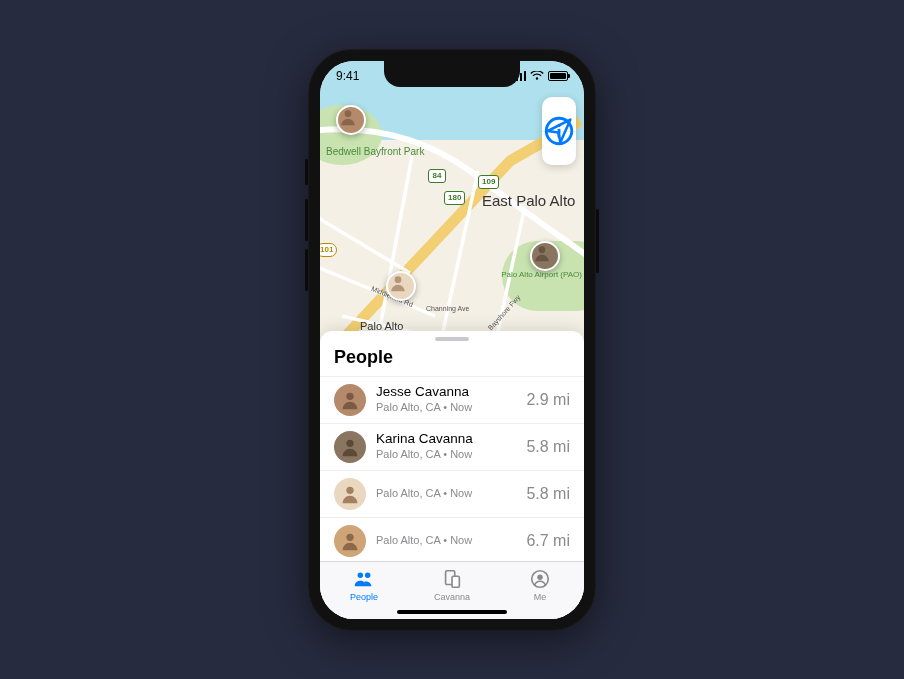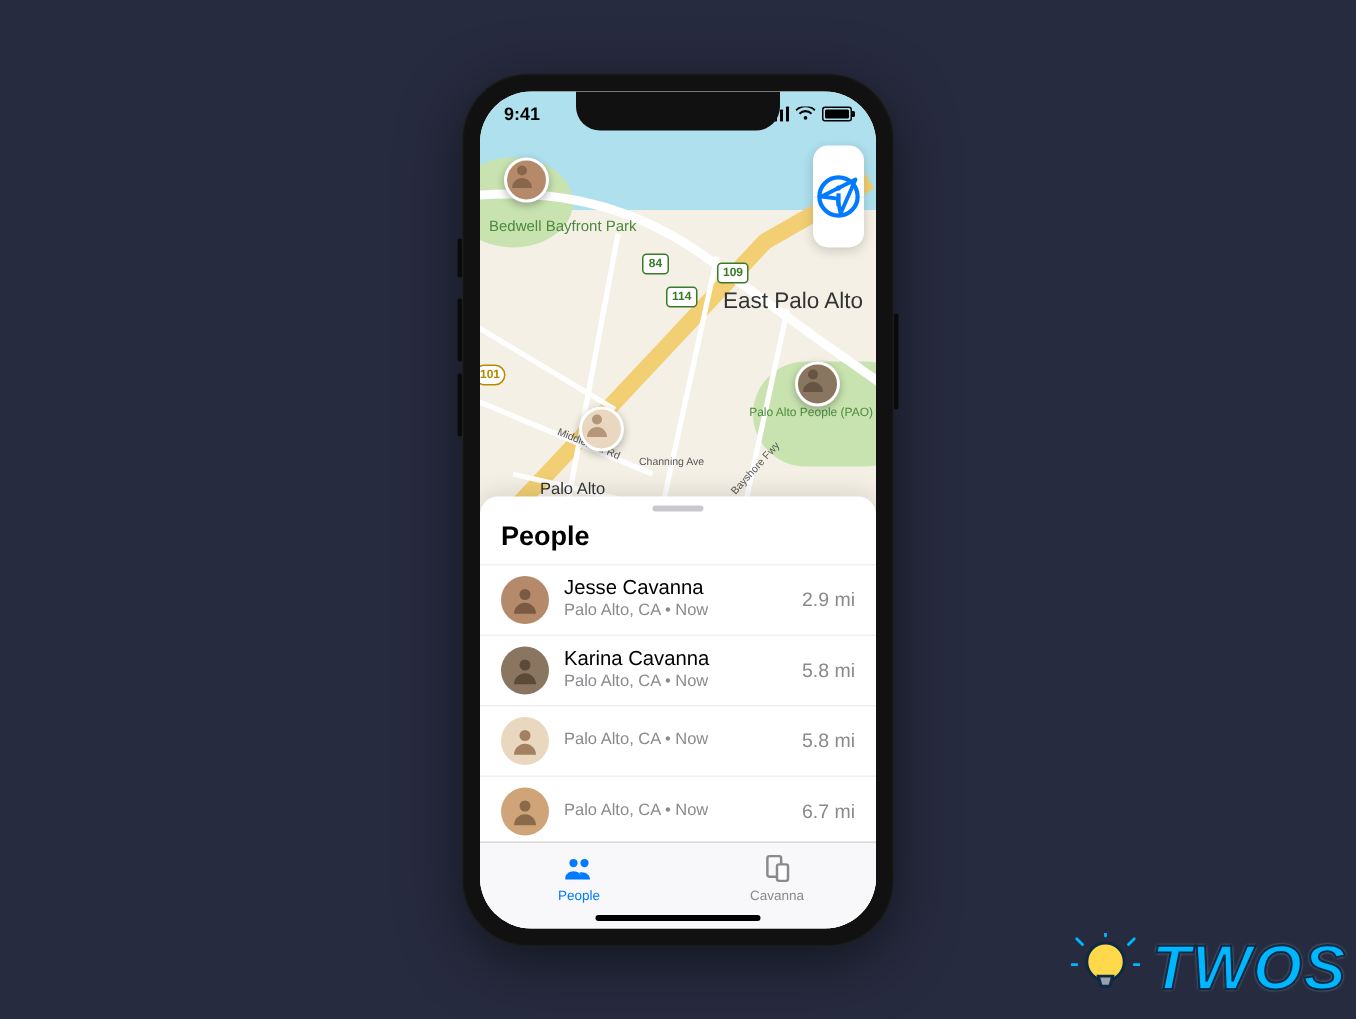--- a/index.html
+++ b/index.html
@@ -24,21 +24,21 @@
   width: 100%; height: 100%; background: #fff; border-radius: 34px;
   overflow: hidden; position: relative;
 }
 .notch {
   position: absolute; top: 0; left: 50%; transform: translateX(-50%);
   width: 136px; height: 26px; background: #111; border-radius: 0 0 16px 16px; z-index: 50;
 }
 .status-bar {
   position: absolute; top: 0; left: 0; right: 0; height: 30px; z-index: 40;
   display: flex; justify-content: space-between; align-items: center; padding: 0 16px;
-  font-size: 12px; font-weight: 700; color: #000;
+  font-size: 12px; font-weight: 400; color: #000;
 }
 .status-right { display: flex; align-items: center; gap: 4px; }
 .sig { display: flex; align-items: flex-end; gap: 1.5px; }
 .sig i { width: 2.5px; background: #000; border-radius: .5px; }
 .sig i:nth-child(1){height:4px}.sig i:nth-child(2){height:6px}.sig i:nth-child(3){height:8px}.sig i:nth-child(4){height:10px}
 .batt { width: 20px; height: 10px; border: 1px solid #000; border-radius: 2px; position: relative; }
 .batt::after { content:""; position:absolute; right:-3px; top:2.5px; width:2px; height:4px; background:#000; border-radius:0 1px 1px 0;}
 .batt i { position:absolute; left:1px; top:1px; bottom:1px; width:16px; background:#000; border-radius:1px;}
 
 
@@ -86,21 +86,21 @@
 .row { display:flex; align-items:center; padding:7px 14px; border-top:1px solid #efeff1; }
 .row:first-child { border-top:1px solid #efeff1; }
 .avatar {
   width:32px; height:32px; border-radius:50%; background:#d8c5b0;
   margin-right:10px; flex-shrink:0; display:flex; align-items:center; justify-content:center; overflow:hidden;
 }
 .avatar svg { width:22px; height:22px; }
 .row-main { flex:1; min-width:0; }
 .row-name { font-size:13.5px; font-weight:400; color:#000; line-height:1.25; }
 .row-sub  { font-size:11px; color:#8a8a8e; line-height:1.25; }
-.row-dist { font-size:13px; color:#8a8a8e; padding-left:6px;text-align:center; }
+.row-dist { font-size:16px; color:#8a8a8e; padding-left:6px;text-align:center; }
 
 
 .tabbar {
   height:58px; background:rgba(248,248,250,.96); border-top:1px solid #d9d9dc;
   display:flex; padding-bottom:10px;
 }
 .tab {
   flex:1; display:flex; flex-direction:column; align-items:center; justify-content:center;
   gap:2px; font-size:9px; color:#8a8a8e;
 }
@@ -157,31 +157,31 @@
 
         <svg viewBox="0 0 264 330">
           <path d="M10 292 L190 100 L260 60" stroke="#f2cf73" stroke-width="11" fill="none"></path>
           <path d="M-10 70 Q80 60 150 110 Q210 155 275 200" stroke="#fff" stroke-width="6" fill="none"></path>
           <path d="M-10 152 L90 212 M-5 205 L115 255 M22 255 L150 285 M60 296 L188 310" stroke="#fff" stroke-width="3.5" fill="none"></path>
           <path d="M92 95 L50 320 M158 110 L110 330 M205 145 L165 330" stroke="#fff" stroke-width="3.5" fill="none"></path>
         </svg>
 
         <div class="route-badge hwy" style="left:-4px;top:182px">101</div>
         <div class="route-badge" style="left:108px;top:108px">84</div>
-        <div class="route-badge" style="left:124px;top:130px">114</div>
+        <div class="route-badge" style="left:124px;top:130px">180</div>
         <div class="route-badge" style="left:158px;top:114px">109</div>
 
         <div class="map-label park" style="left:6px;top:86px">Bedwell
 Bayfront
 Park</div>
         <div class="map-label" style="left:162px; top:132px; font-size:15px; color:#333; font-weight:500">East Palo
 Alto</div>
         <div class="map-label" style="left:40px; top:260px; font-size:11px; color:#333; font-weight:500">Palo Alto</div>
         <div class="map-label park" style="right:2px; top:210px; font-size:8px">Palo Alto
-People (PAO)</div>
+Airport (PAO)</div>
         <div class="map-label" style="left:50px; top:232px; transform:rotate(22deg); font-size:7px">Middlefield Rd</div>
         <div class="map-label" style="left:106px; top:244px; font-size:7px">Channing Ave</div>
         <div class="map-label" style="left:104px; top:280px; transform:rotate(12deg); font-size:7px">Embarcadero Rd</div>
         <div class="map-label" style="left:162px; top:248px; transform:rotate(-48deg); font-size:7px">Bayshore Fwy</div>
 
         <div class="pin" style="left:16px;top:44px;background:#b58a6a">
           <svg viewBox="0 0 24 24">
               <circle cx="12" cy="8" r="4" fill="#7a5a42"></circle>
               <path d="M4 22c0-4.4 3.6-8 8-8s8 3.6 8 8" fill="#7a5a42"></path>
             </svg>
@@ -278,34 +278,28 @@
               </svg>
             <span>People</span>
           </div>
           <div class="tab">
             <svg viewBox="0 0 24 24">
                 <rect x="5" y="3" width="10" height="15" rx="1.5" fill="none" stroke="currentColor" stroke-width="1.8"></rect>
                 <rect x="12" y="9" width="8" height="12" rx="1.5" fill="#fff" stroke="currentColor" stroke-width="1.8"></rect>
               </svg>
             <span>Cavanna</span>
           </div>
+          <div class="tab">
+            <svg viewBox="0 0 24 24">
+                <circle cx="12" cy="12" r="9" fill="none" stroke="currentColor" stroke-width="1.8"></circle>
+                <circle cx="12" cy="10" r="3" fill="currentColor"></circle>
+                <path d="M6 19c1-3 3.5-4.5 6-4.5s5 1.5 6 4.5" fill="none" stroke="currentColor" stroke-width="1.8"></path>
+              </svg>
+            <span>Me</span>
+          </div>
         </div>
       </div>
 
       <div class="home-ind"></div>
     </div>
   </div>
 
-  <div class="wm">
-    <svg class="bulb" viewBox="0 0 48 48">
-      <circle cx="24" cy="20" r="13" fill="#ffd94a" stroke="#0a2a46" stroke-width="2"></circle>
-      <path d="M19 30h10l-2 7h-6z" fill="#9aa0a8" stroke="#0a2a46" stroke-width="2"></path>
-      <g stroke="#00b7ff" stroke-width="2" stroke-linecap="round">
-        <line x1="24" y1="2" x2="24" y2="-2"></line>
-          <line x1="8" y1="8" x2="4" y2="4"></line>
-          <line x1="40" y1="8" x2="44" y2="4"></line>
-          <line x1="4" y1="22" x2="-1" y2="22"></line>
-          <line x1="44" y1="22" x2="49" y2="22"></line>
-      </g>
-    </svg>
-    <span>TWOS</span>
-  </div>
 </div>
 
 </body></html>

